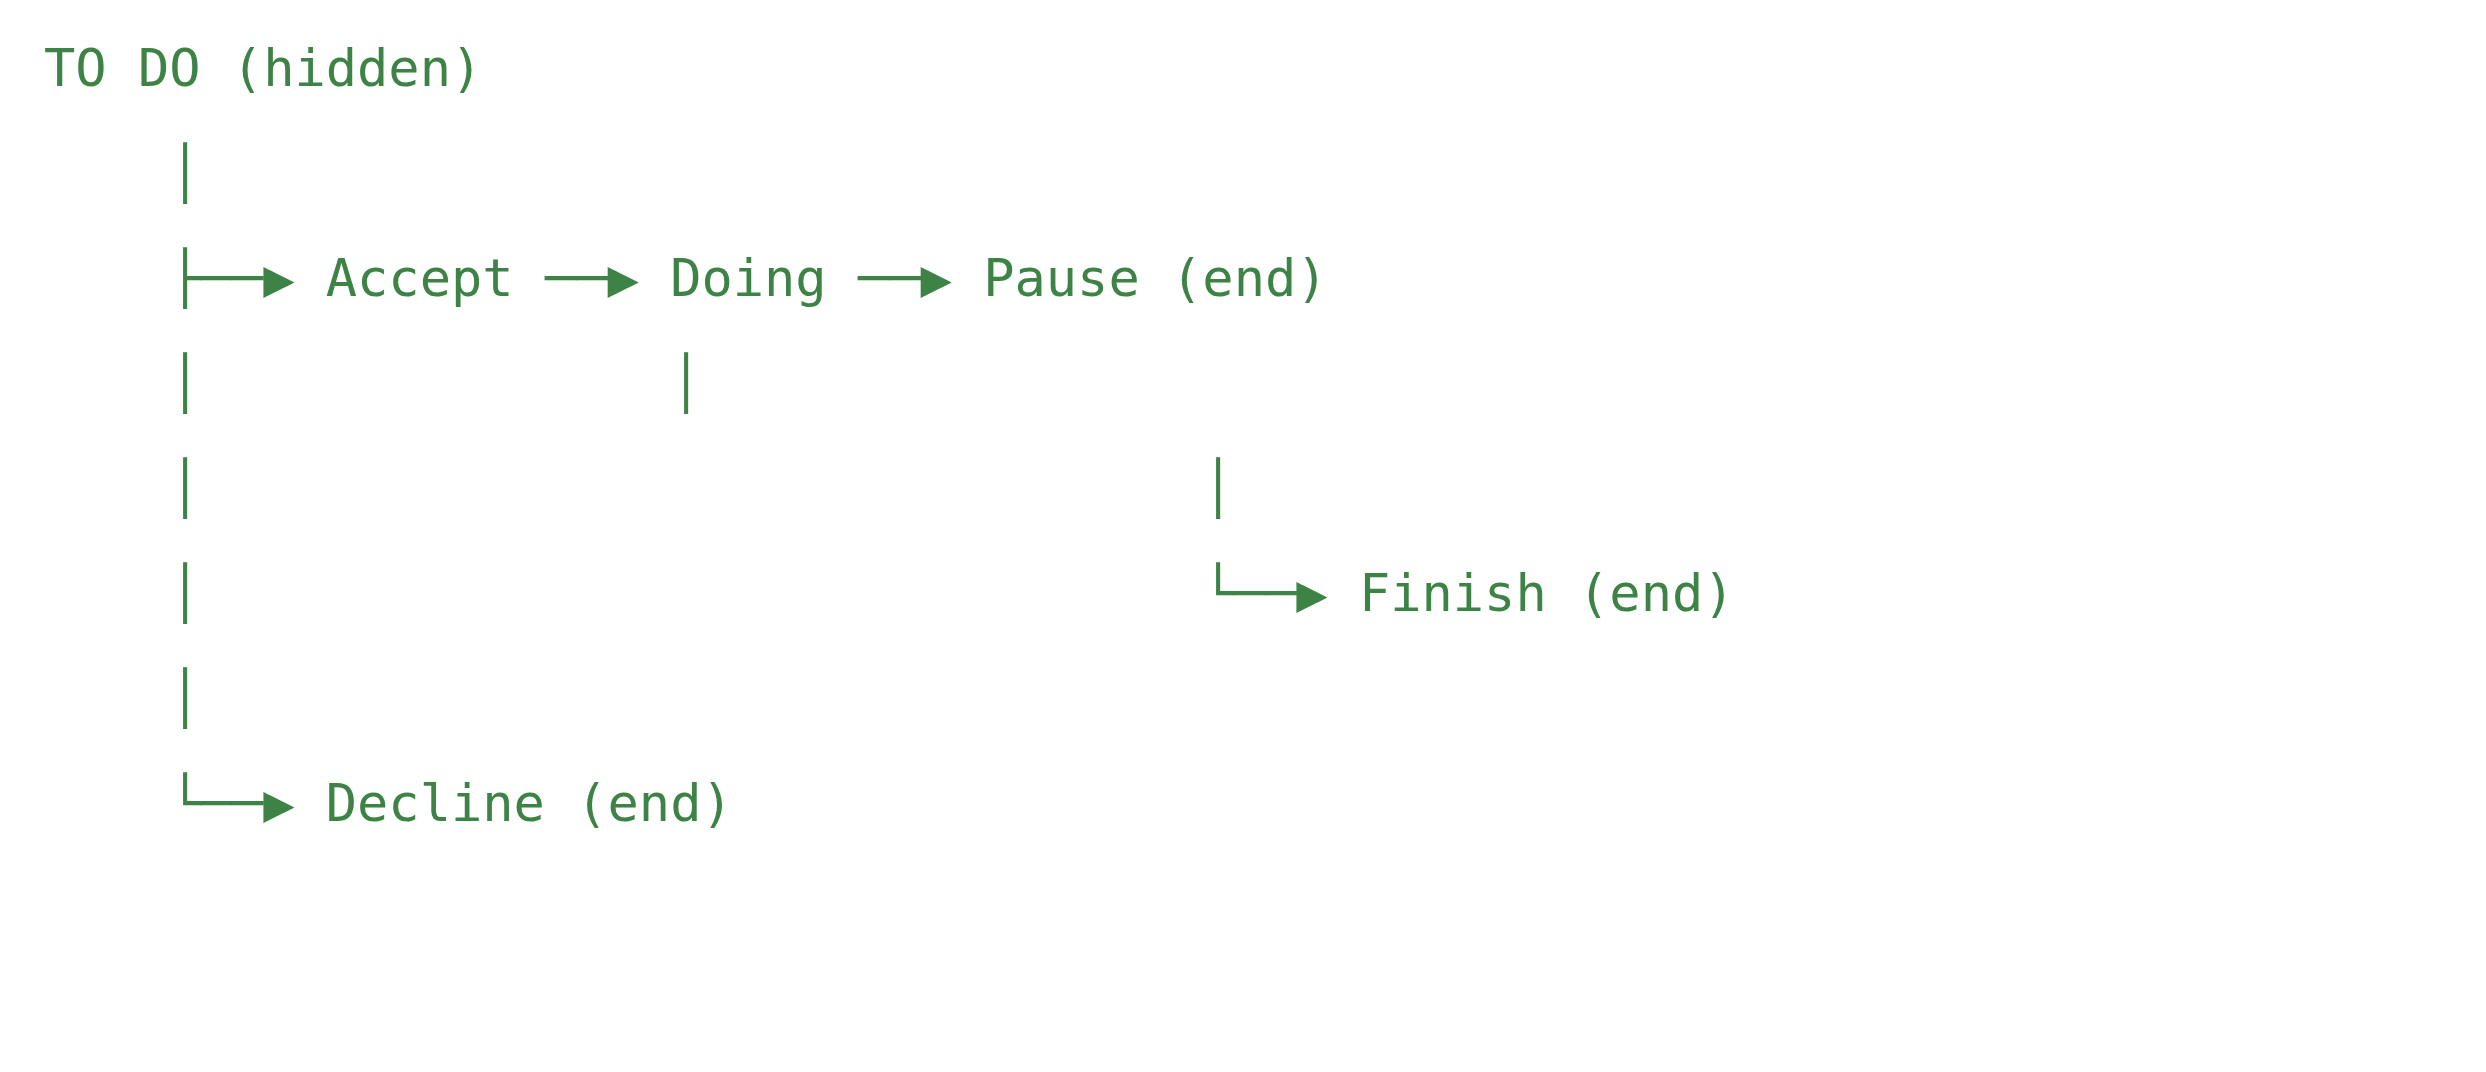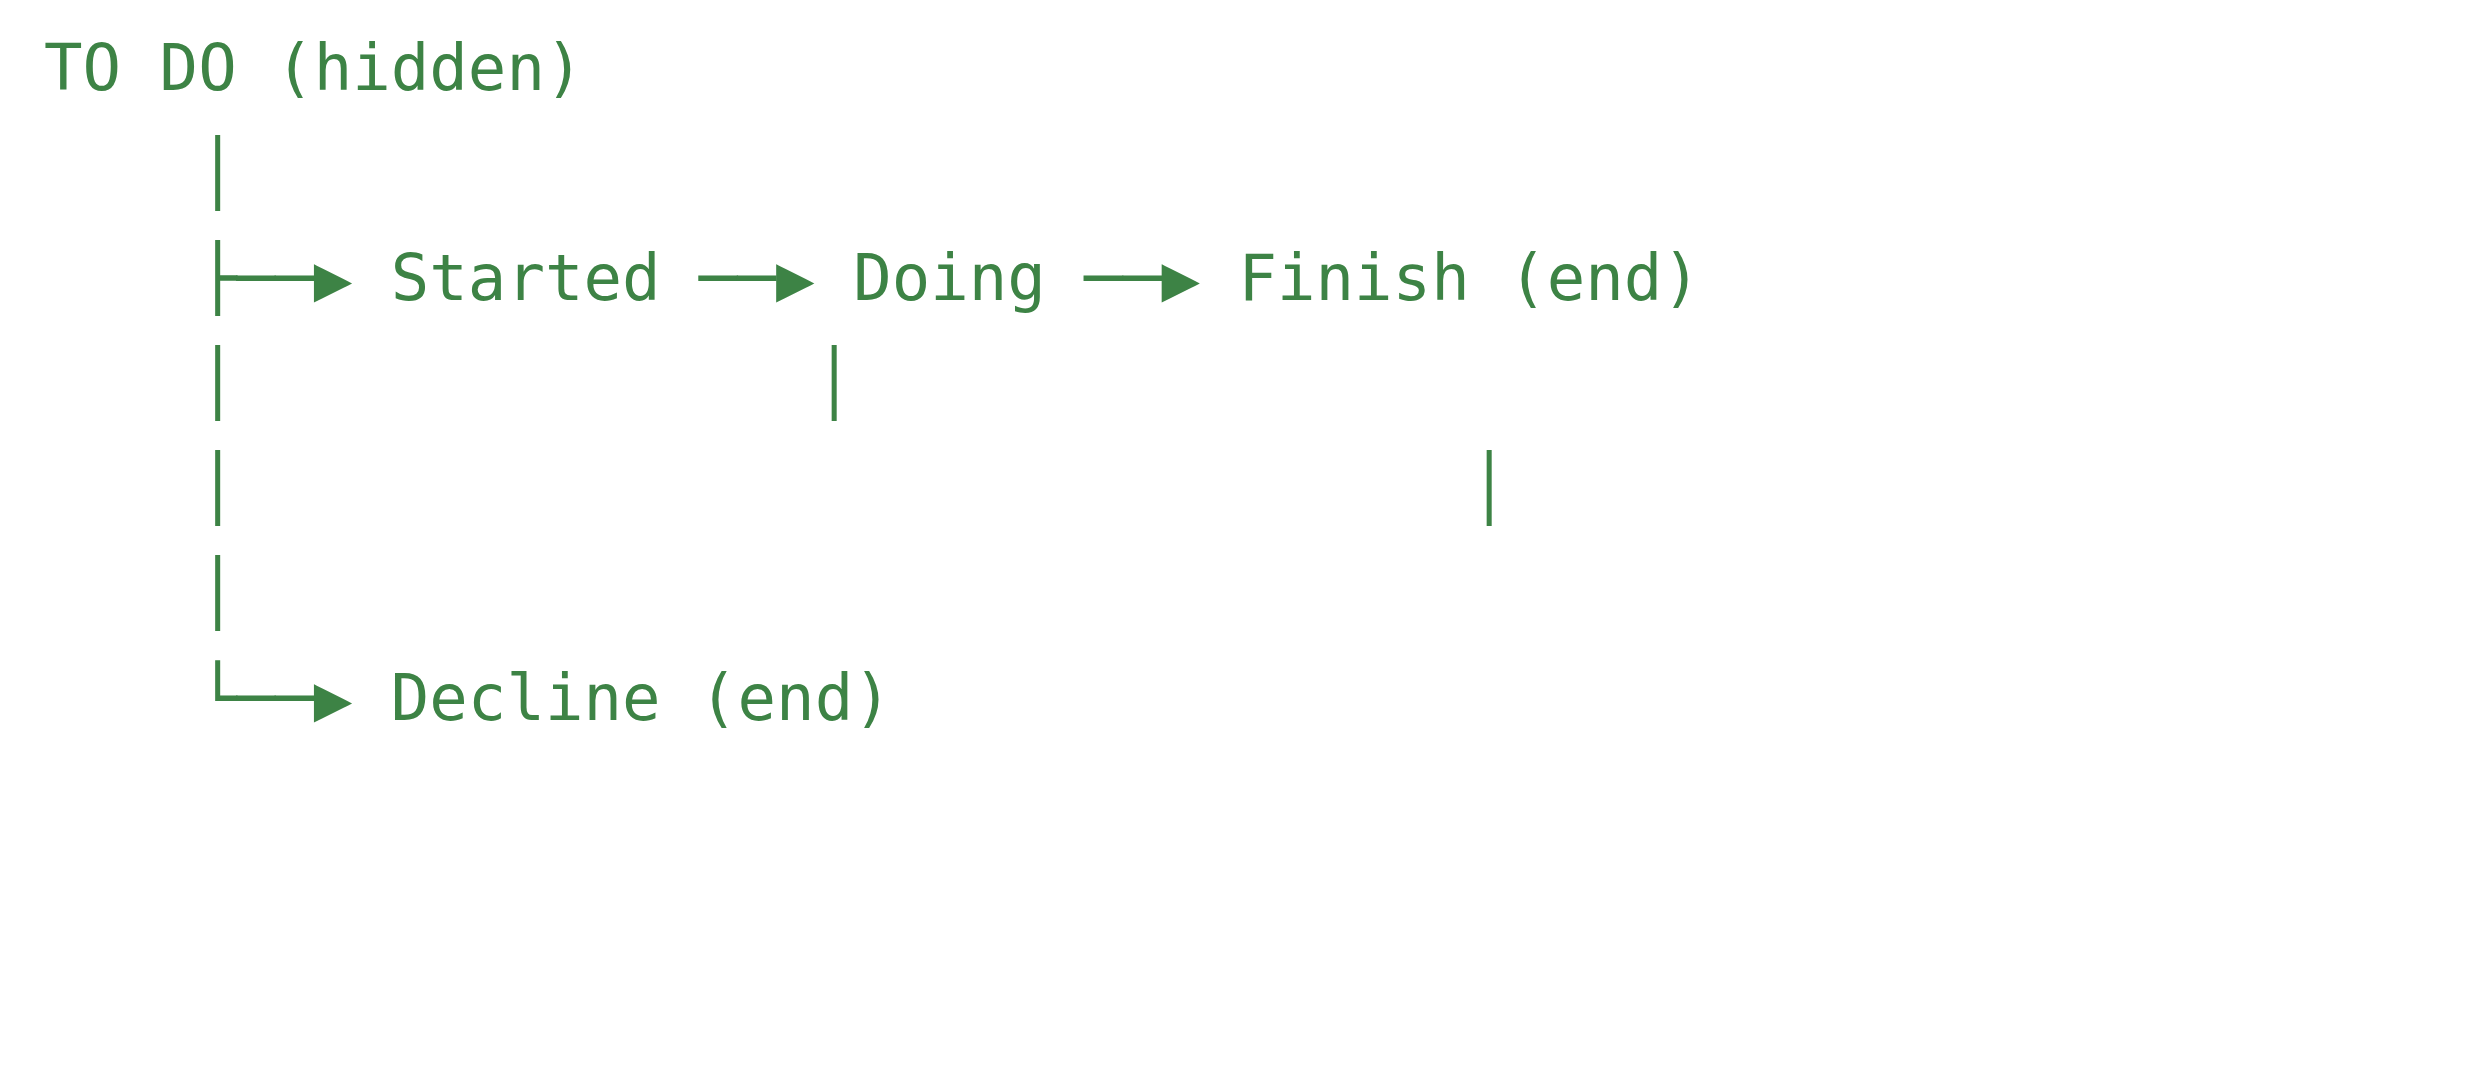--- a/index.html
+++ b/index.html
@@ -12,37 +12,38 @@
     width: 2486px;
     height: 1072px;
     background: #ffffff;
     overflow: hidden;
   }
   .ascii {
     position: absolute;
     top: 16px;
     left: 44px;
     font-family: "DejaVu Sans Mono", "Liberation Mono", monospace;
-    font-size: 64px;
+    font-size: 52px;
     line-height: 105px;
     color: #3d8345;
     font-weight: 400;
   }
   .line {
     display: block;
     white-space: pre;
     height: 105px;
   }
 </style>
 </head>
 <body style="background: rgb(255, 255, 255);">
 
 <div class="canvas">
   <div class="ascii" style="color: rgb(61, 131, 69);">
     <span class="line">TO DO (hidden)</span>
     <span class="line">    │</span>
-    <span class="line">    ├──▶ Started ──▶ Doing ──▶ Finish (end)</span>
+    <span class="line">    ├──▶ Accept ──▶ Doing ──▶ Pause (end)</span>
     <span class="line">    │               │</span>
     <span class="line">    │                                │</span>
+    <span class="line">    │                                └──▶ Finish (end)</span>
     <span class="line">    │</span>
     <span class="line">    └──▶ Decline (end)</span>
   </div>
 </div>
 
 </body></html>

